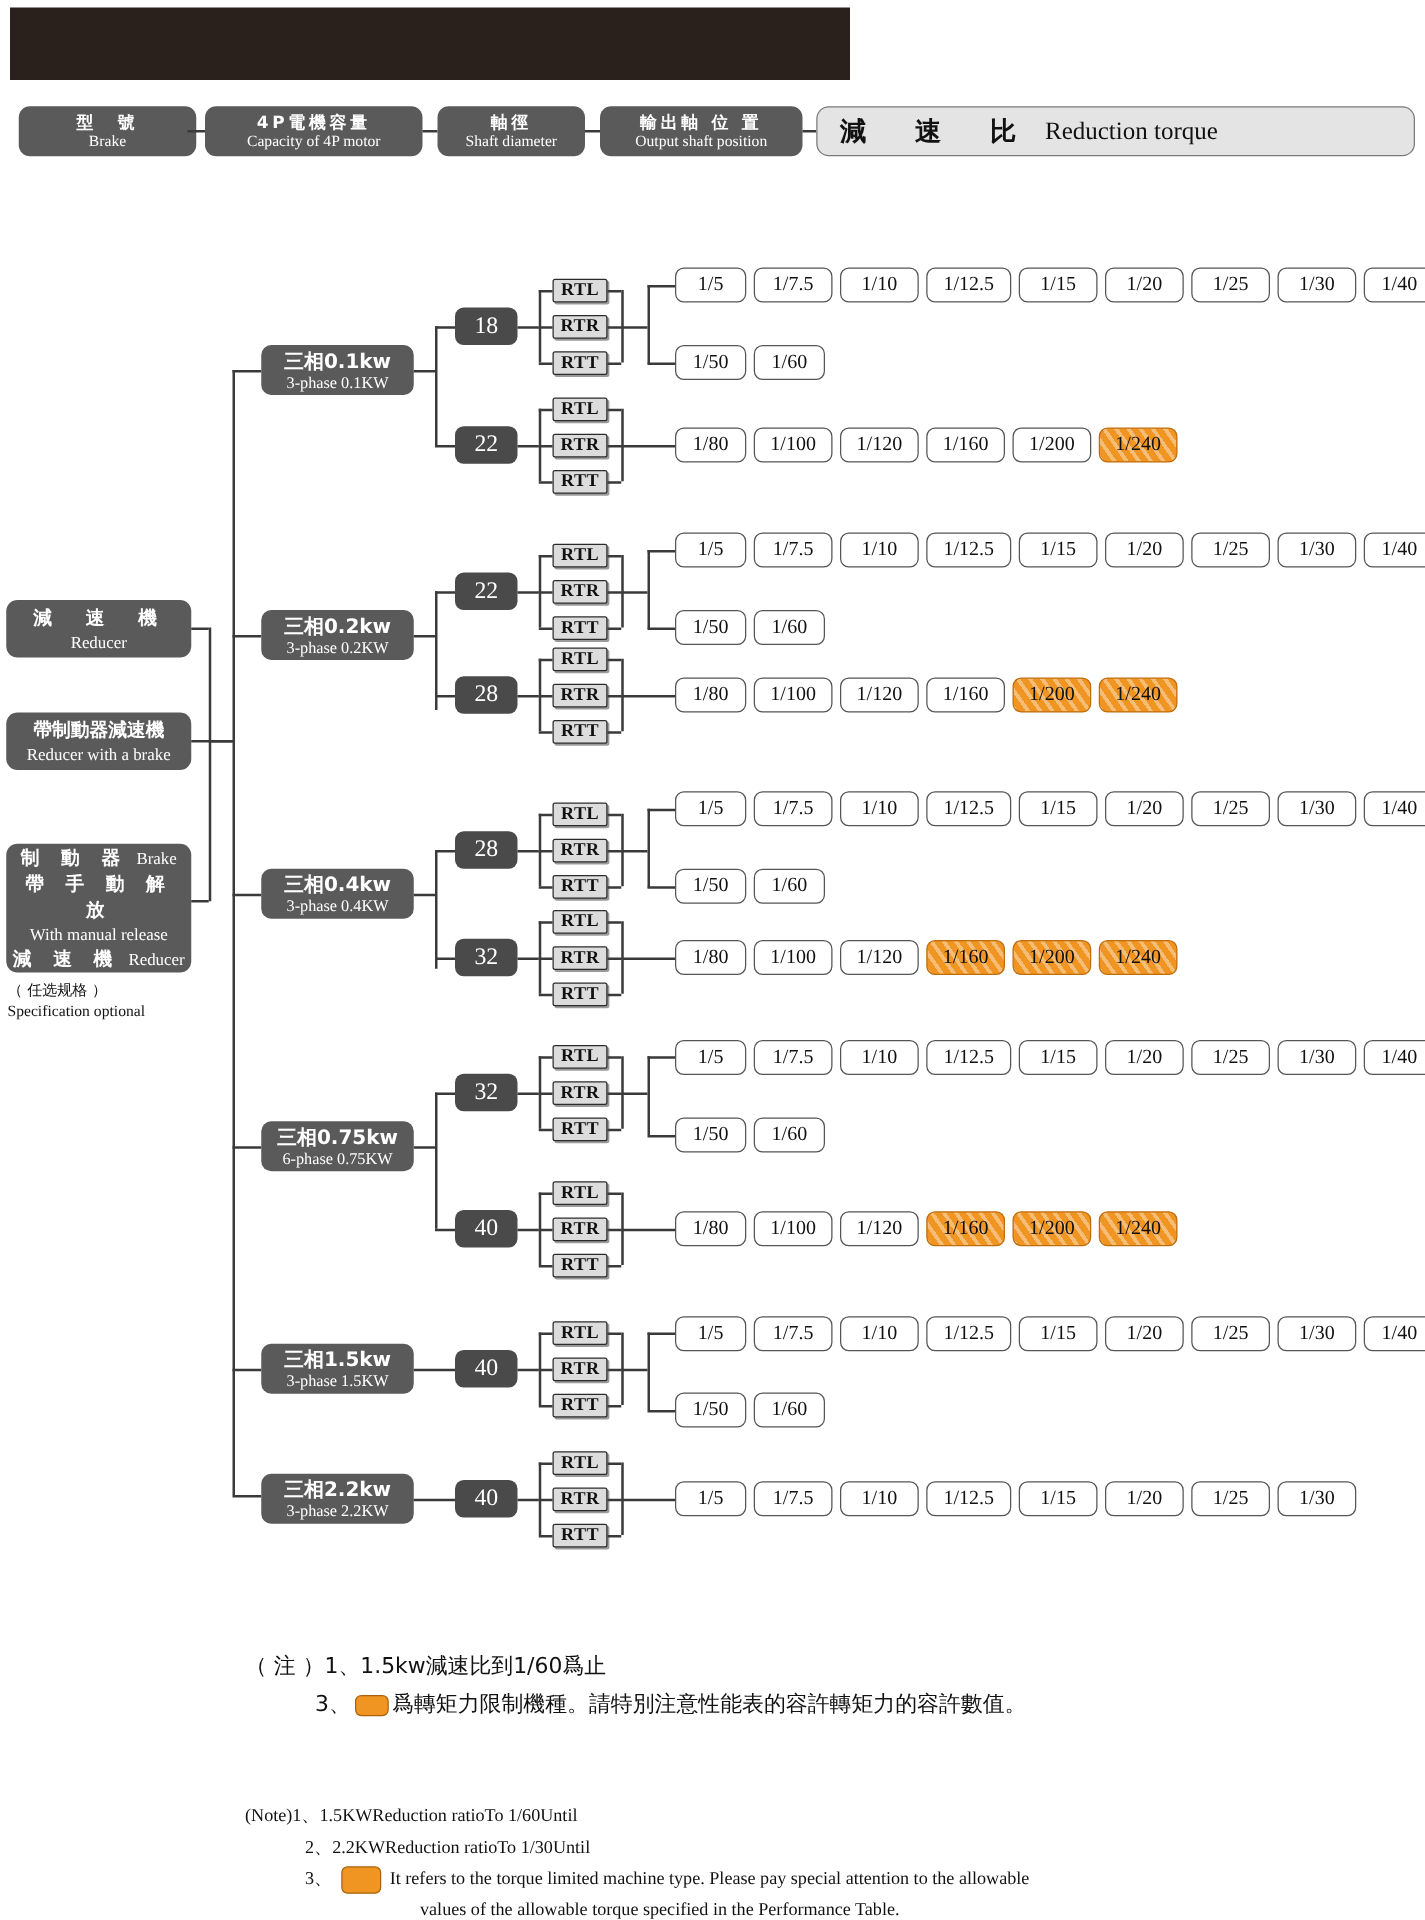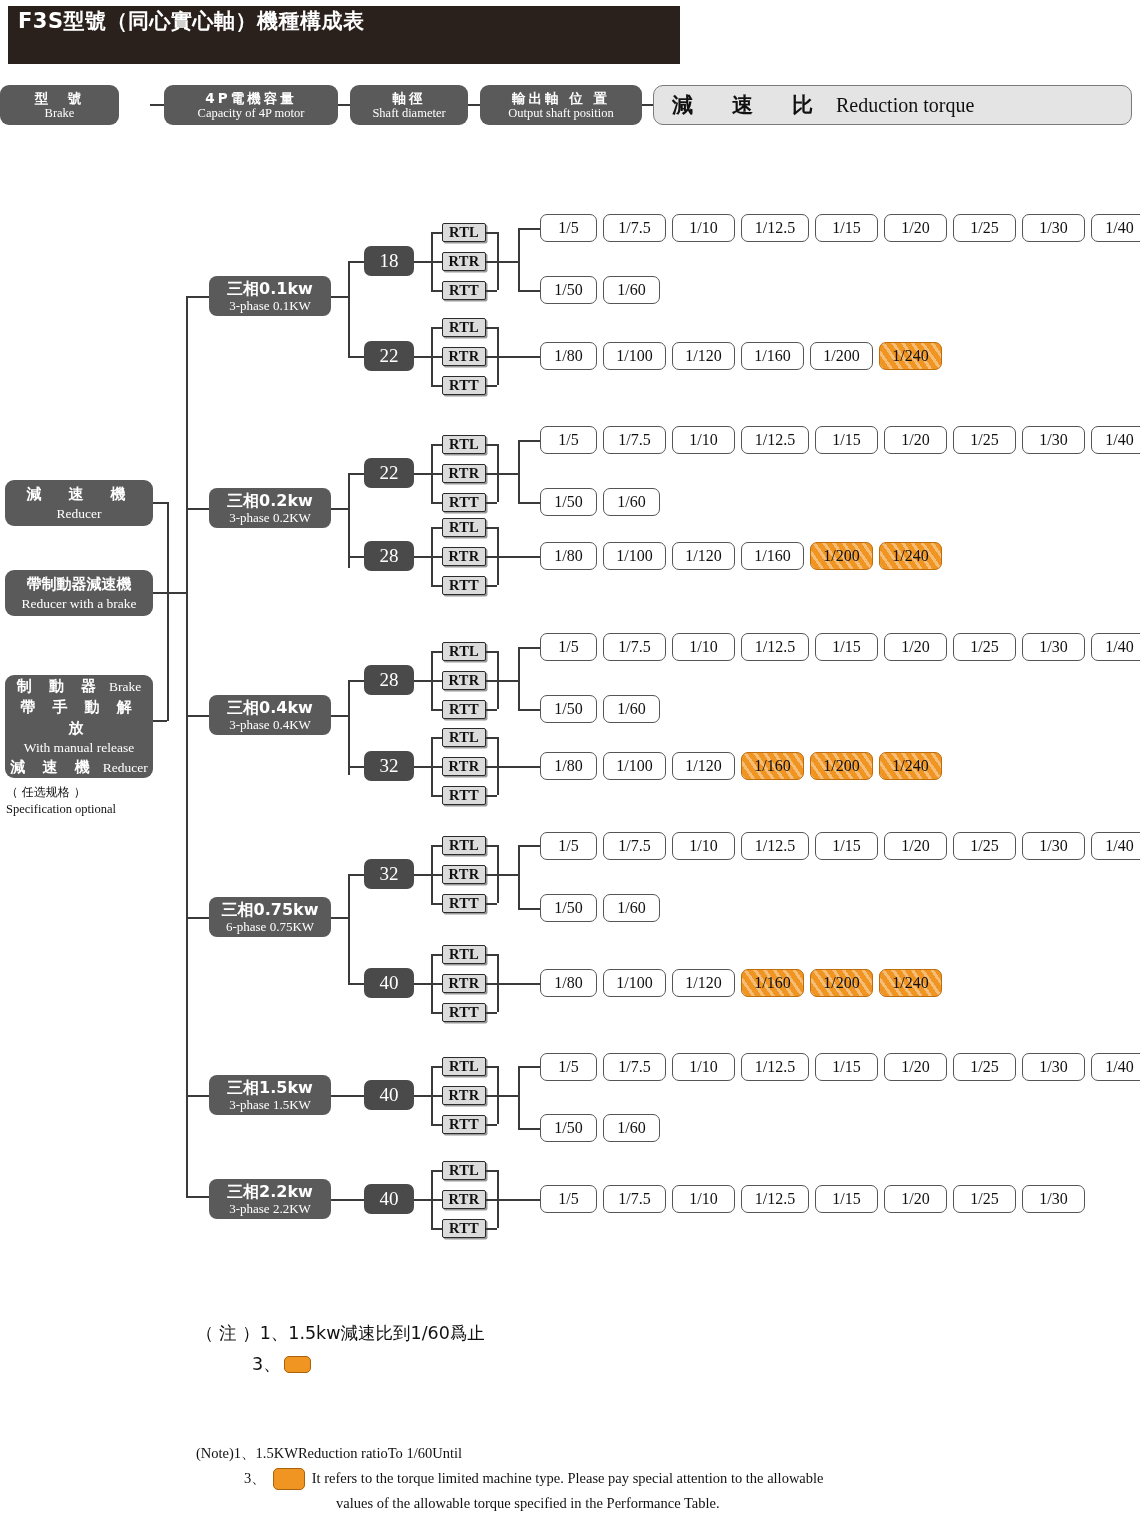--- a/index.html
+++ b/index.html
@@ -118,24 +118,23 @@
     display:inline-block;background:#f09422;border:1.2px solid #a8620a;
     border-radius:5px;vertical-align:middle;
   }
   .sw-cn{width:25px;height:15px;margin:0 3px;}
   .sw-en{width:30px;height:20px;margin:0 7px;}
 </style>
 </head>
 <body>
 
 <div class="abs" id="title-banner">
-  <div class="t-cn">F3S型號（同心實心軸）機種構成表</div>
-</div>
-
-<div class="abs hdr-chip" style="left:0;top:85px;width:119px;">
+</div>
+
+<div class="abs hdr-chip" style="left:15px;top:85px;width:142px;">
   <span class="cn">型　號</span>
   <span class="en">Brake</span>
 </div>
 <div class="abs hdr-link ln" style="left:150px;top:104px;width:14px;"></div>
 
 <div class="abs hdr-chip" style="left:164px;top:85px;width:174px;">
   <span class="cn">4P電機容量</span>
   <span class="en">Capacity of 4P motor</span>
 </div>
 <div class="abs hdr-link ln" style="left:338px;top:104px;width:12px;"></div>
@@ -607,26 +606,30 @@
   <div class="ratio" style="width:63px">1/30</div>
 </div>
 
 <div class="abs" id="notes-cn" style="left:196px;top:1318px;width:900px;">
   <div class="note-line">
     <span>（ 注 ）1、1.5kw減速比到1/60爲止</span>
   </div>
   <div class="note-line" style="padding-left:56px;">
     <span>3、</span>
     <span class="swatch sw-cn"></span>
+    <span>爲轉矩力限制機種。請特別注意性能表的容許轉矩力的容許數值。</span>
   </div>
 </div>
 
 <div class="abs" id="notes-en" style="left:196px;top:1441px;width:900px;">
   <div class="note-line">
     <span>(Note)1、1.5KWReduction ratioTo 1/60Until</span>
+  </div>
+  <div class="note-line" style="padding-left:48px;">
+    <span>2、2.2KWReduction ratioTo 1/30Until</span>
   </div>
   <div class="note-line" style="padding-left:48px;">
     <span>3、</span>
     <span class="swatch sw-en"></span>
     <span>It refers to the torque limited machine type. Please pay special attention to the allowable</span>
   </div>
   <div class="note-line" style="padding-left:140px;">
     <span>values of the allowable torque specified in the Performance Table.</span>
   </div>
 </div>

